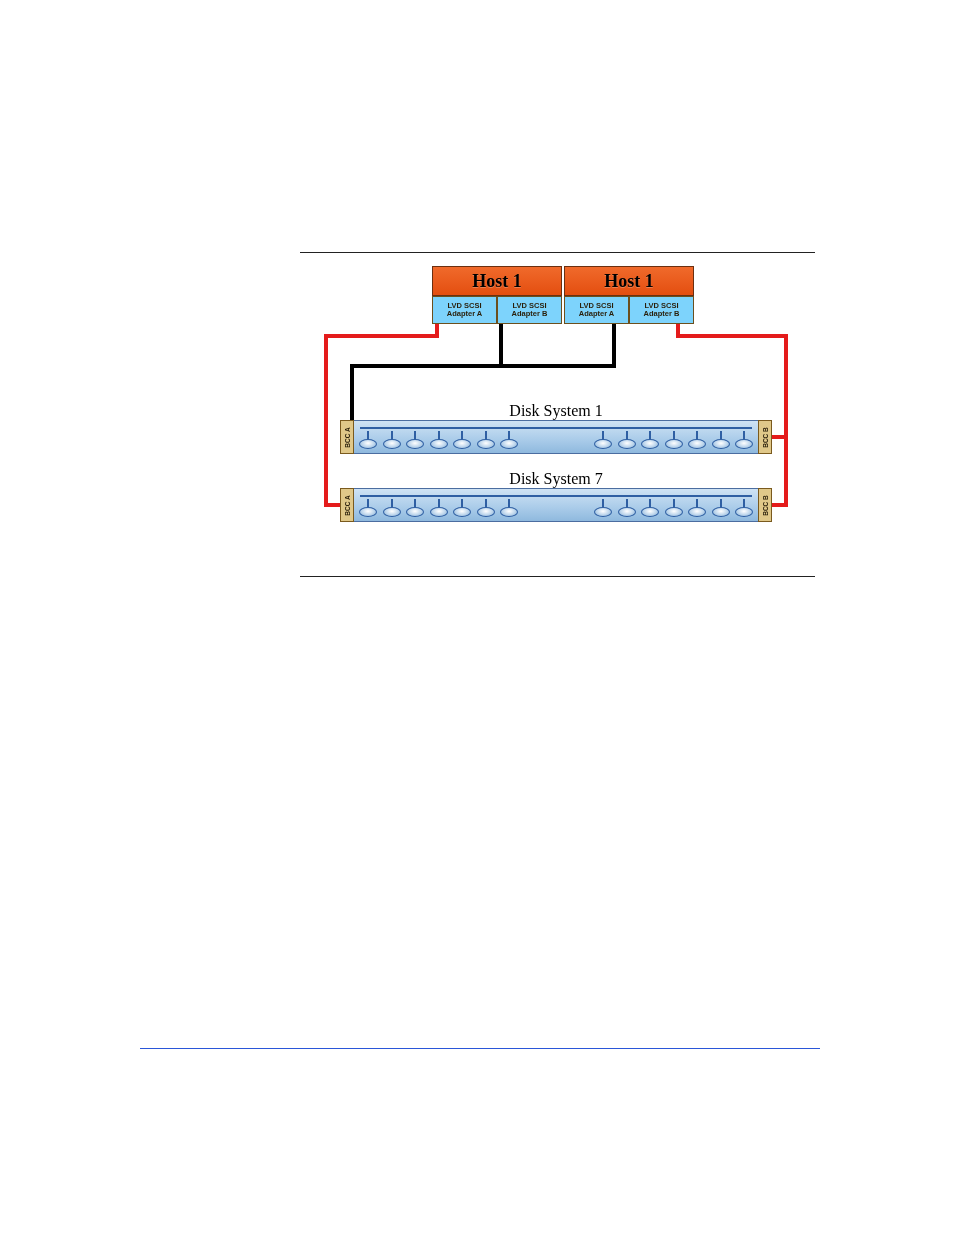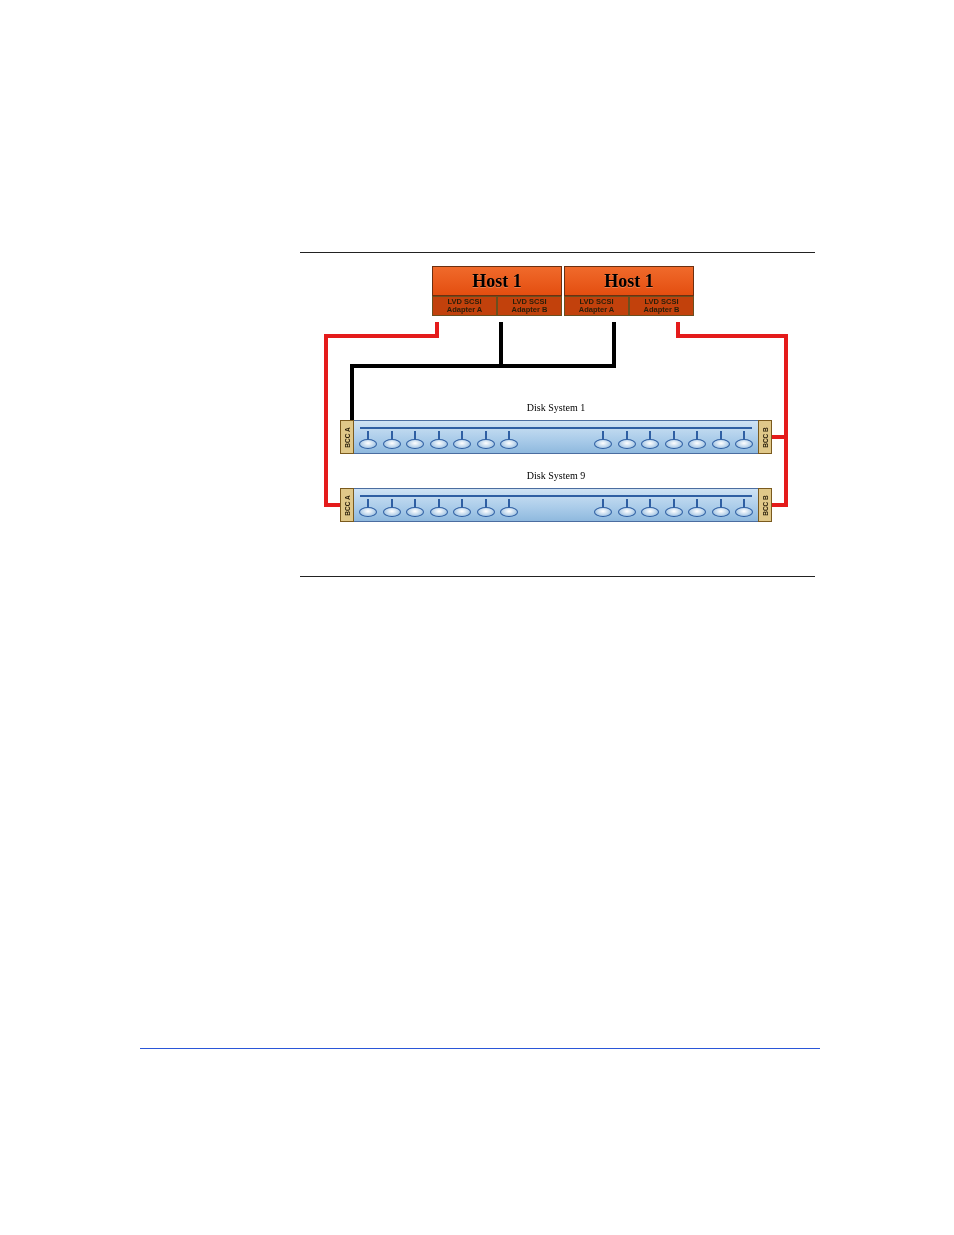--- a/index.html
+++ b/index.html
@@ -83,22 +83,22 @@
     text-shadow: 0 1px 0 rgba(255,255,255,0.25);
     box-sizing: border-box;
   }
   .adapter-row {
     display: flex;
     width: 130px;
     box-sizing: border-box;
   }
   .adapter {
     width: 65px;
-    height: 20px;
-    background: #c2410c;
+    height: 28px;
+    background: #7dd3fc;
     border: 1.5px solid #6b4f1e;
     font-size: 7.5px;
     font-weight: bold;
     font-family: Arial, sans-serif;
     color: #2a1f0a;
     display: flex;
     align-items: center;
     justify-content: center;
     text-align: center;
     line-height: 1.05;
@@ -113,21 +113,21 @@
     height: 34px;
   }
   .ds1 { top: 154px; }
   .ds2 { top: 222px; }
 
   .ds-label {
     position: absolute;
     top: -18px;
     width: 100%;
     text-align: center;
-    font-size: 10px;
+    font-size: 16px;
     font-family: "Times New Roman", serif;
     color: #000;
   }
 
   .bcc {
     position: absolute;
     top: 0;
     width: 14px;
     height: 34px;
     background: #e0c889;
@@ -332,21 +332,21 @@
               </div>
             </div>
         </div>
       </div>
       <div class="bcc bcc-b">
           <span>BCC B</span>
         </div>
     </div>
 
     <div class="ds-block ds2">
-      <div class="ds-label">Disk System 9</div>
+      <div class="ds-label">Disk System 7</div>
       <div class="bcc bcc-a">
           <span>BCC A</span>
         </div>
       <div class="bay">
         <div class="bus-line"></div>
         <div class="disks">
           <div class="group">
               <div class="disk">
                 <div class="stem"></div>
                 <div class="platter"></div>

